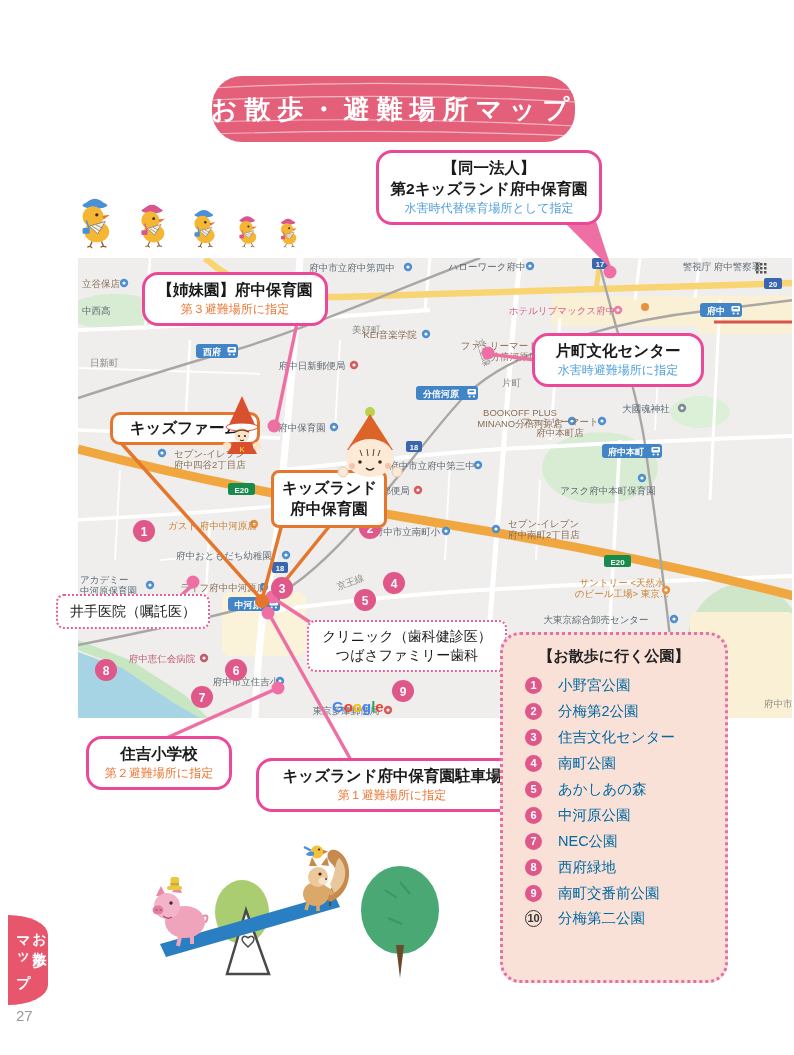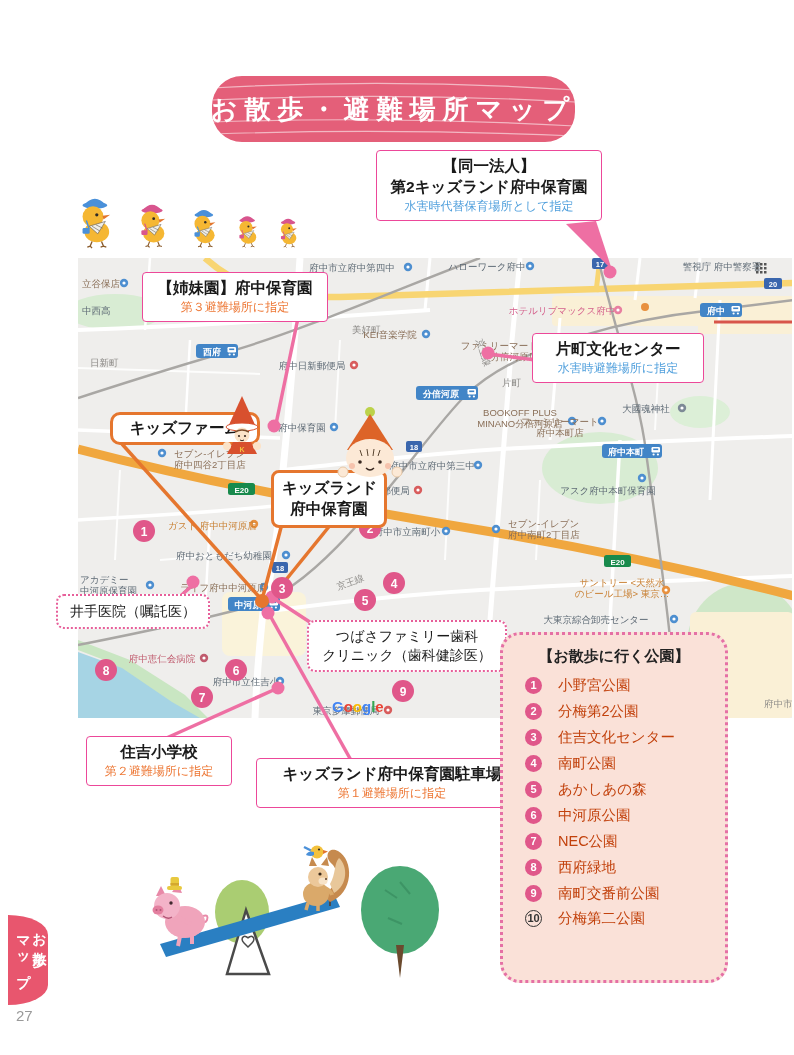--- a/index.html
+++ b/index.html
@@ -9,38 +9,38 @@
   #scene{z-index:1;} #mascots{z-index:8;}
 
   
   .banner{position:absolute;left:212px;top:30px;width:363px;height:66px;background:#e45f79;
           border-radius:30px;display:flex;align-items:center;justify-content:center;z-index:5;overflow:hidden;margin-top:46px;}
   .banner-title{color:#fff;font-size:26px;font-weight:bold;letter-spacing:7px;white-space:nowrap;z-index:2;}
   .banner svg{position:absolute;left:0;top:0;}
   .banner-leg{position:absolute;top:95px;width:9px;height:18px;background:#e45f79;z-index:4;}
 
   
-  .co{position:absolute;background:#fff;border:1px solid #ec4899;border-radius:4px;
+  .co{position:absolute;background:#fff;border:3px solid #ec4899;border-radius:16px;
       text-align:center;padding:5px 8px;z-index:5;box-sizing:border-box;}
   .co .t{font-size:15.5px;font-weight:bold;color:#1a1a1a;line-height:1.35;white-space:nowrap;}
   .co .note{font-size:12px;line-height:1.4;white-space:nowrap;}
   .note-orange{color:#ed7633;} .note-blue{color:#4f9fdc;}
   .co-orange{border:3px solid #e5762e;border-radius:10px;}
   .co-dotted{border:2.5px dotted #e75f9a;border-radius:8px;}
   .co-dotted .t{font-size:14px;font-weight:normal;}
 
   
   .legend{position:absolute;left:500px;top:632px;width:228px;height:351px;background:#fae1d8;
           border:3px dotted #e570a5;border-radius:20px;z-index:5;box-sizing:border-box;padding:10px 0 0 0;}
   .lg-title{font-size:15px;font-weight:bold;color:#222;text-align:center;margin:2px 0 7px 0;}
   .lg-row{display:flex;align-items:center;height:25.9px;padding-left:22px;}
   .lg-num{flex:0 0 17px;height:17px;border-radius:50%;background:#e0578a;color:#fff;
           font-size:11px;font-weight:bold;text-align:center;line-height:17px;margin-right:16px;}
   .lg-num.ten{background:transparent;border:1.5px solid #333;color:#333;box-sizing:border-box;line-height:14px;}
-  .lg-name{font-size:14.5px;color:#c2410c;}
+  .lg-name{font-size:14.5px;color:#0369a1;}
 
   
   .tab{position:absolute;left:8px;top:915px;width:40px;height:90px;background:#e8566e;
        border-radius:0 90px 90px 0 / 0 50% 50% 0;z-index:5;
        writing-mode:vertical-rl;color:#fff;font-weight:bold;font-size:14px;letter-spacing:2px;
        padding:8px 0 0 2px;box-sizing:border-box;line-height:1.15;}
   .tab span{display:inline-block;}
   .tab span + span{margin-top:4px;}
 
   .pagenum{position:absolute;left:16px;top:1007px;width:100%;text-align:left;color:#999;
@@ -435,22 +435,22 @@
 <div class="co co-orange" style="left:271px;top:470px;width:116px;border-radius:8px">
   <div class="t">キッズランド</div>
   <div class="t">府中保育園</div>
 </div>
 
 <div class="co co-dotted" style="left:56px;top:594px;width:154px;padding:6px 4px">
   <div class="t">井手医院（嘱託医）</div>
 </div>
 
 <div class="co co-dotted" style="left:307px;top:620px;width:200px;padding:5px 4px">
+  <div class="t">クリニック（歯科健診医）</div>
   <div class="t">つばさファミリー歯科</div>
-  <div class="t">クリニック（歯科健診医）</div>
 </div>
 
 <div class="co" style="left:86px;top:736px;width:146px">
   <div class="t">住吉小学校</div>
   <div class="note note-orange">第２避難場所に指定</div>
 </div>
 
 <div class="co" style="left:256px;top:758px;width:272px">
   <div class="t">キッズランド府中保育園駐車場</div>
   <div class="note note-orange">第１避難場所に指定</div>

